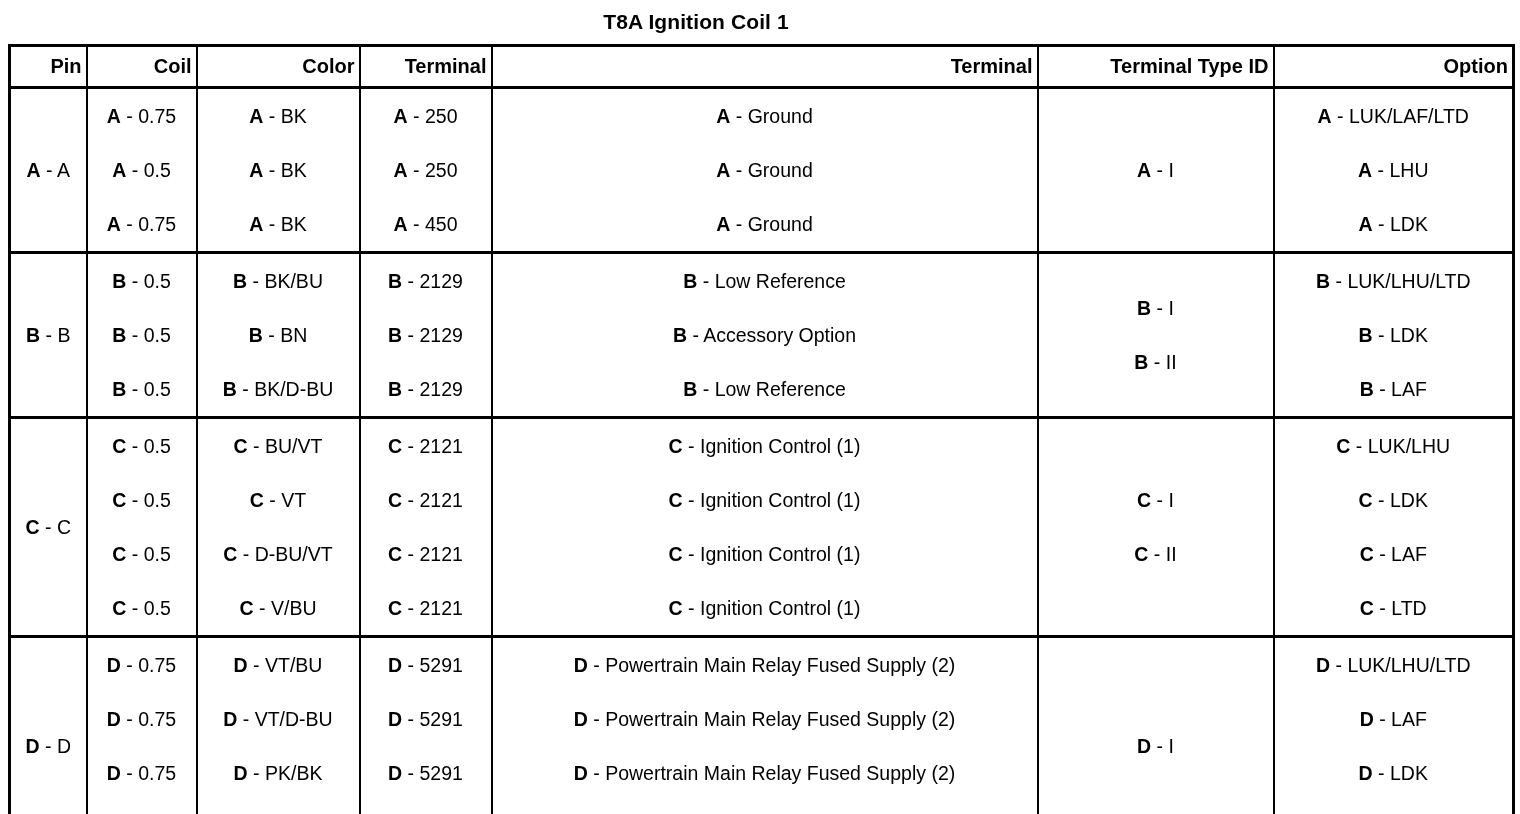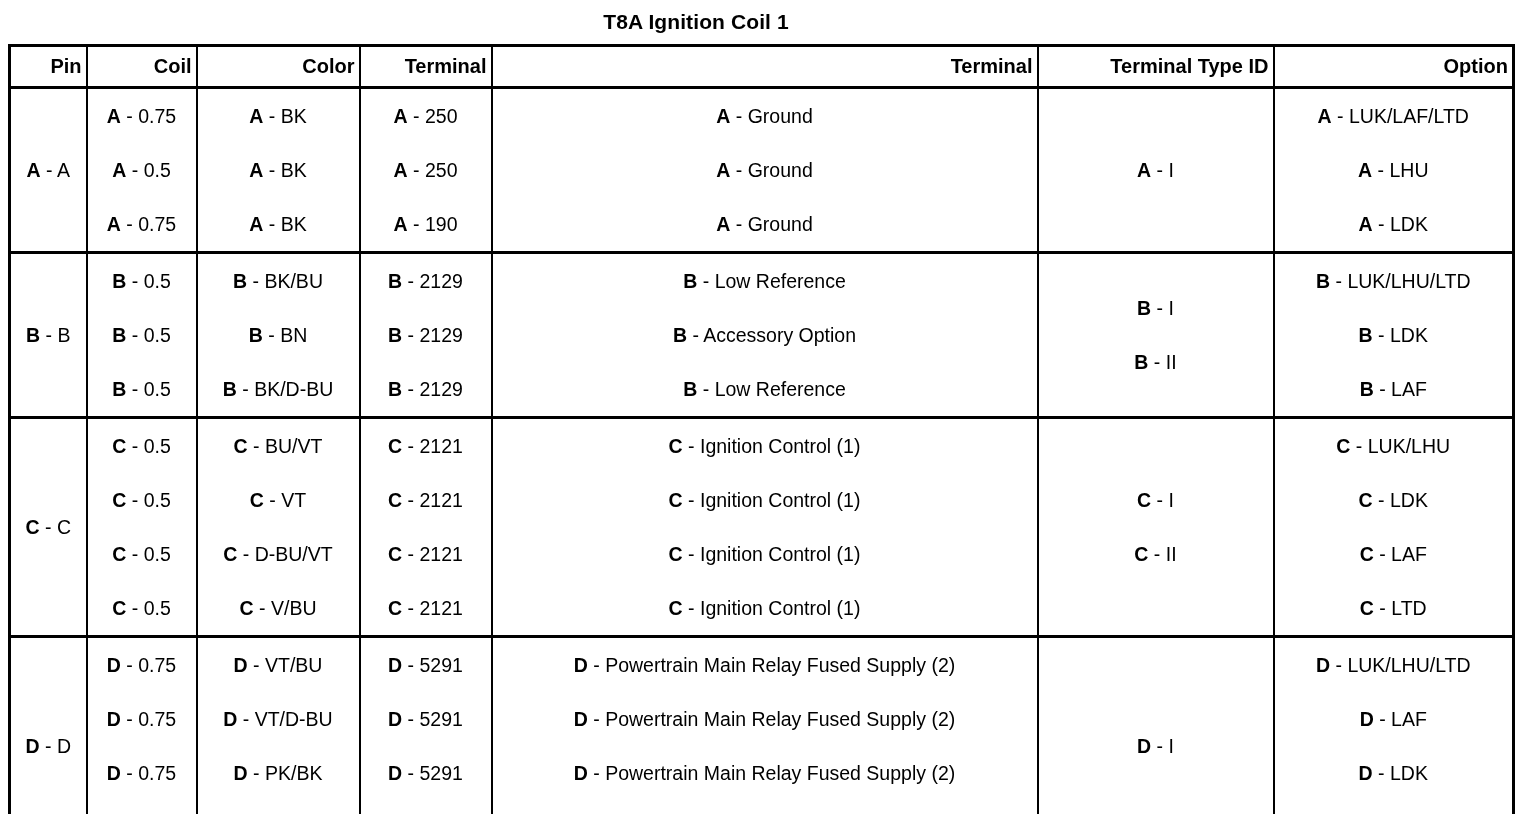--- a/index.html
+++ b/index.html
@@ -191,21 +191,21 @@
               <span class="stack"><span class="pfx">A</span><span class="val"> - 0.75</span></span>
             </div>
           </td>
           <td>
             <div class="rowcell">
               <span class="stack"><span class="pfx">A</span><span class="val"> - BK</span></span>
             </div>
           </td>
           <td>
             <div class="rowcell">
-              <span class="stack"><span class="pfx">A</span><span class="val"> - 190</span></span>
+              <span class="stack"><span class="pfx">A</span><span class="val"> - 450</span></span>
             </div>
           </td>
           <td>
             <div class="rowcell">
               <span class="stack"><span class="pfx">A</span><span class="val"> - Ground</span></span>
             </div>
           </td>
           <td>
             <div class="rowcell">
               <span class="stack"><span class="pfx">A</span><span class="val"> - LDK</span></span>

